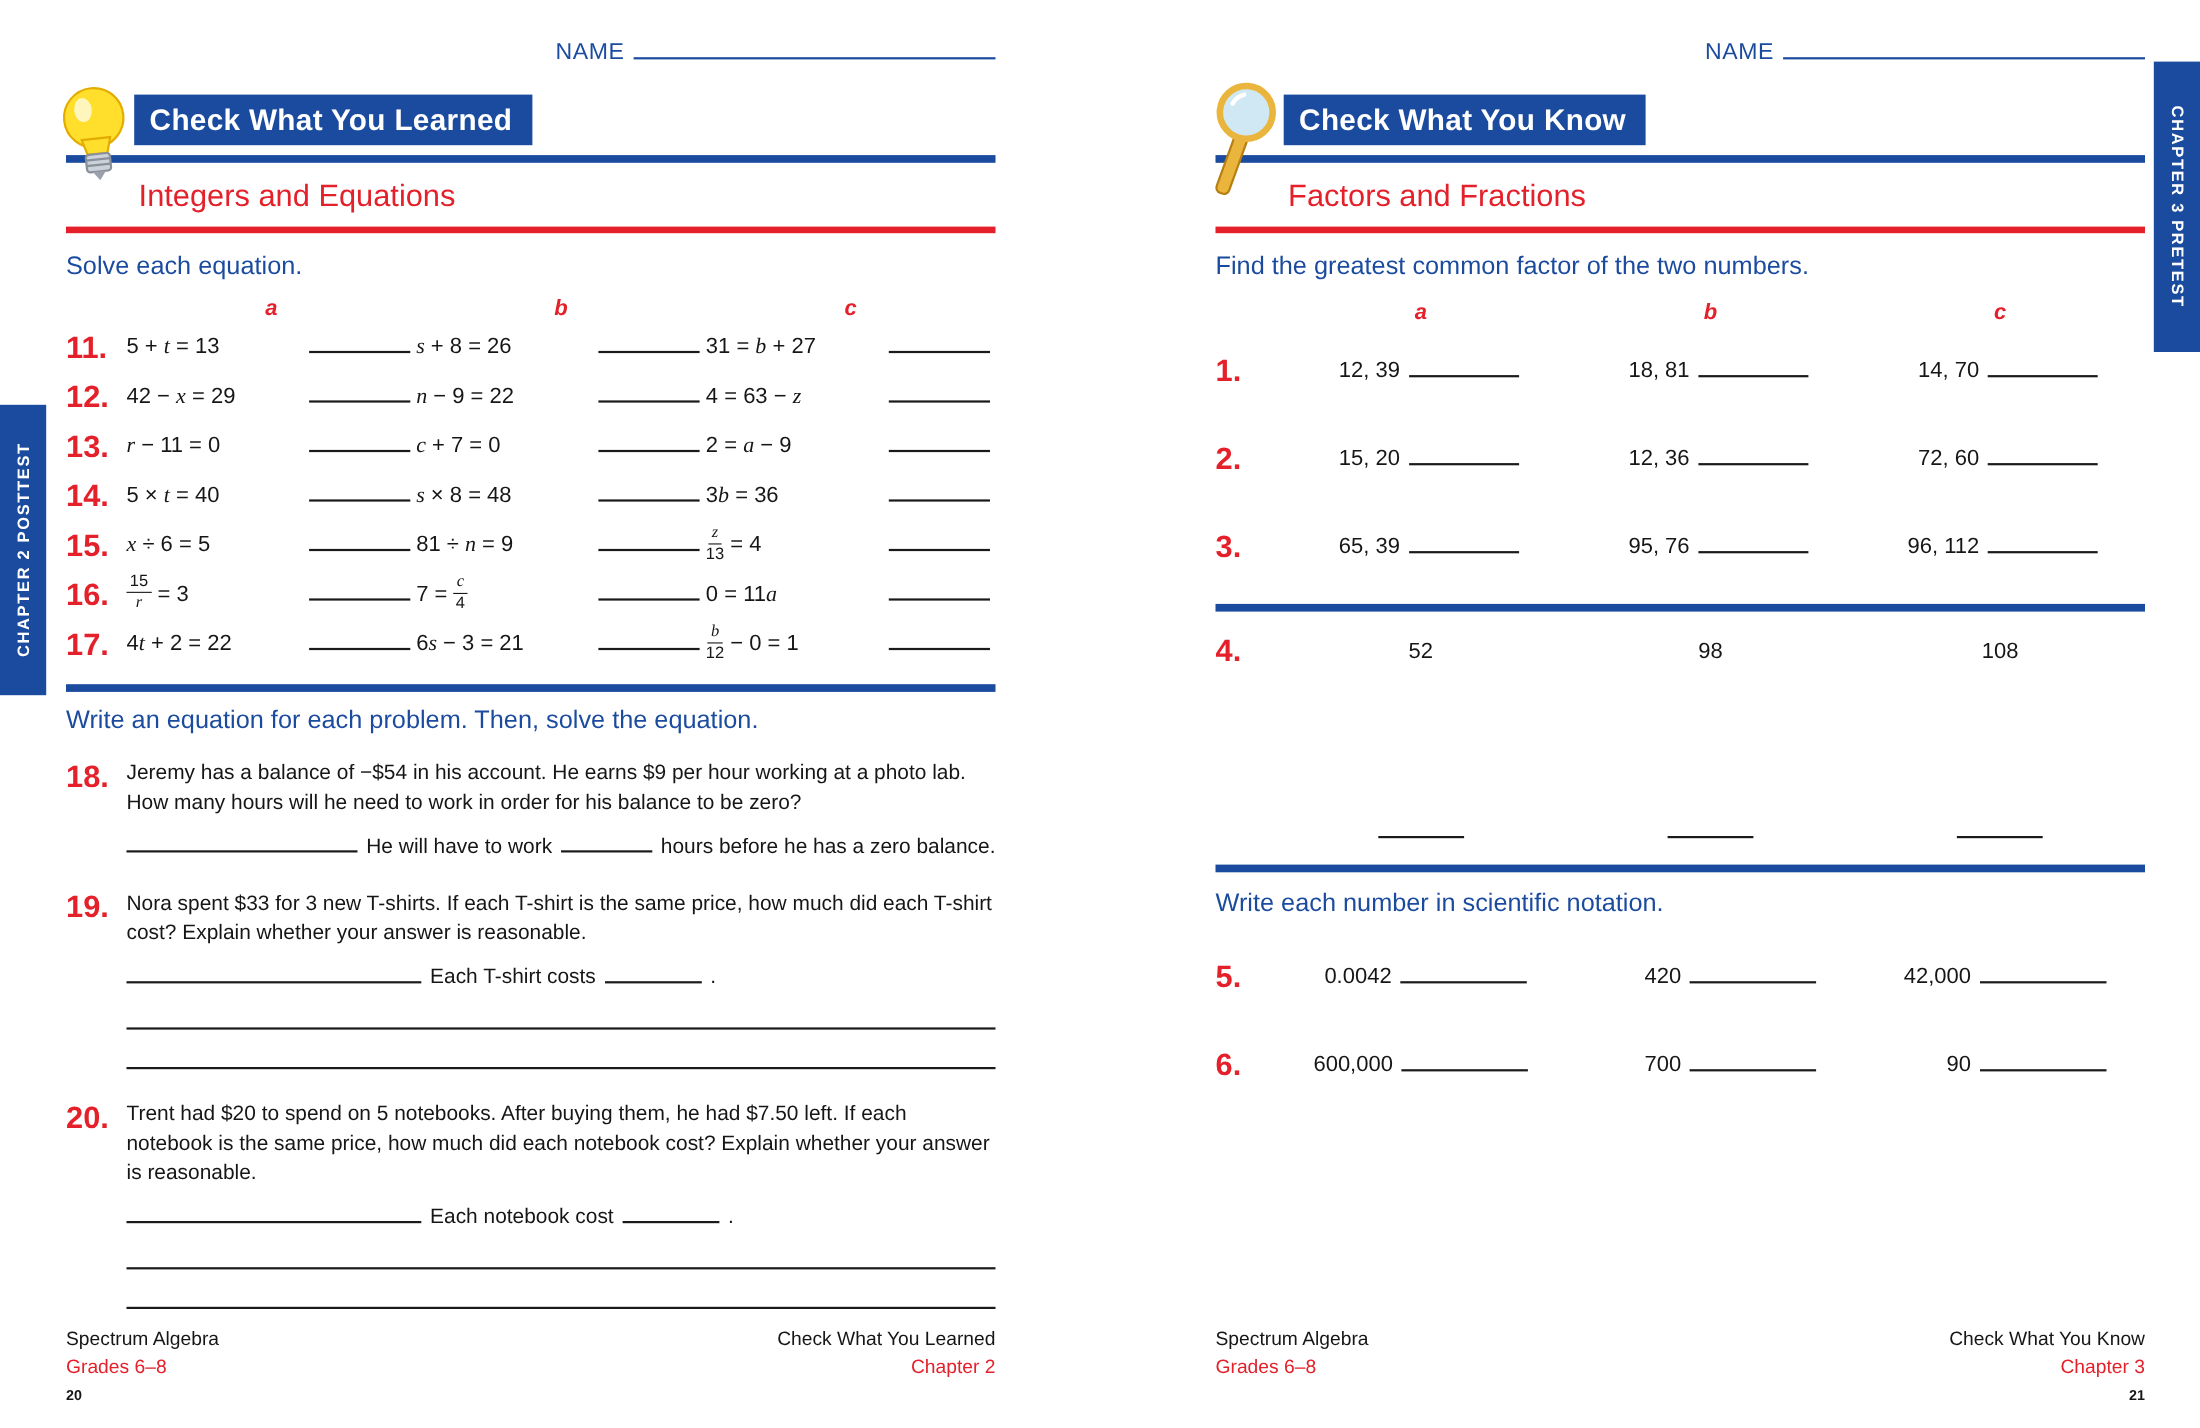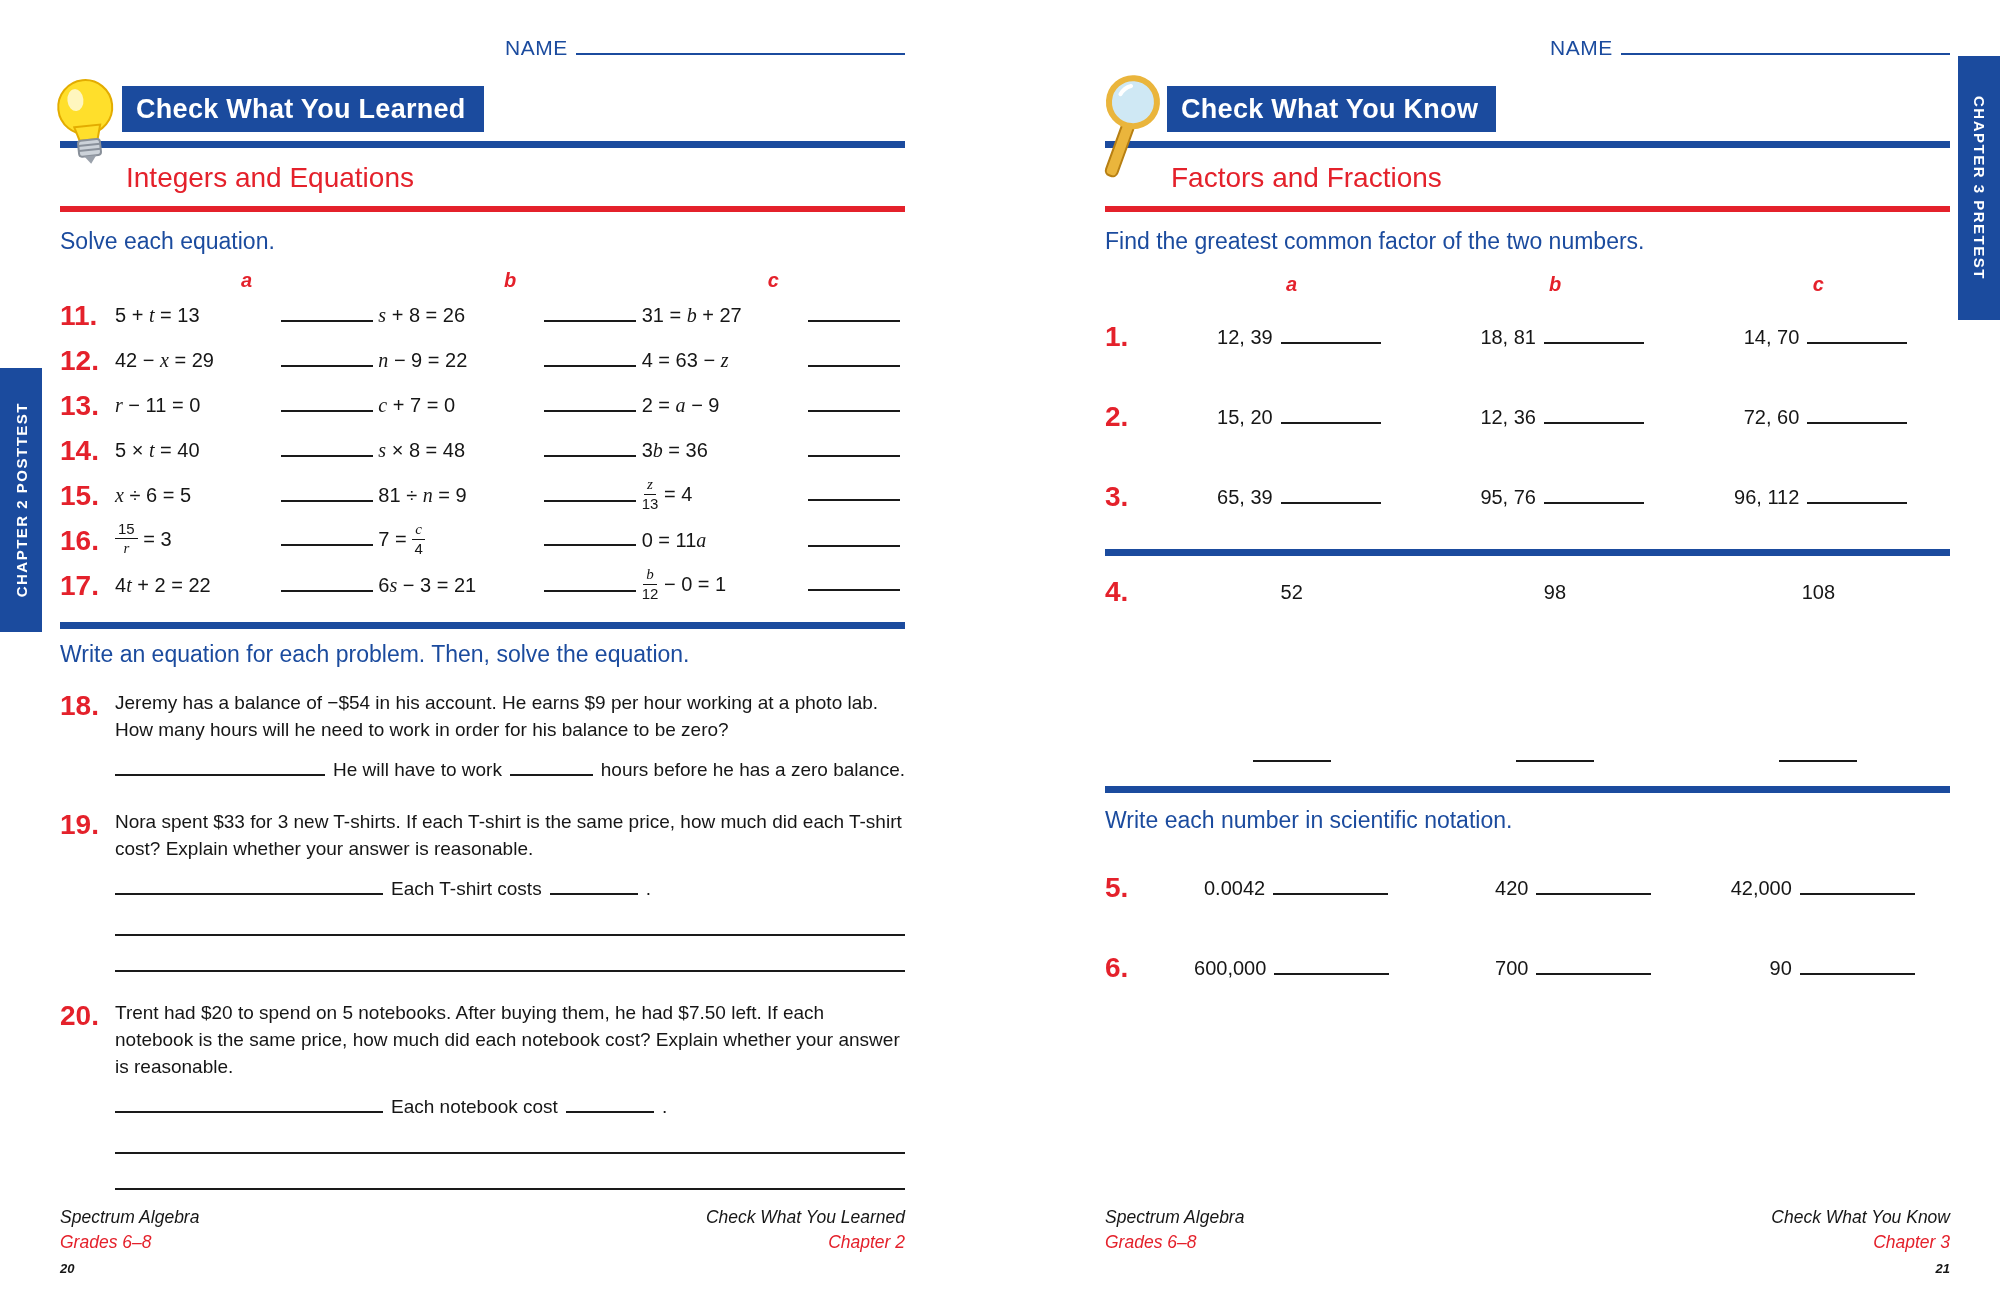--- a/index.html
+++ b/index.html
@@ -90,21 +90,21 @@
   .blanks-row { height:30px; align-items:end; }
   .blank-cell { display:flex; justify-content:center; }
   .prime-blank { width:78px; }
   .rule.mt12 { margin-top:12px; }
   .rule.mt24 { margin-top:24px; }
   .sci-grid { margin-top:14px; }
 
   
   .footer { position:absolute; bottom:22px; left:60px; right:95px; }
   .page-right .footer { left:105px; right:50px; }
-  .footer-cols { display:flex; justify-content:space-between; align-items:flex-start; font-size:17.5px;font-style:italic; }
+  .footer-cols { display:flex; justify-content:space-between; align-items:flex-start; font-size:17.5px; }
   .f-stack { display:flex; flex-direction:column; gap:4px; }
   .f-stack.right { text-align:right; }
   .f-red { color:var(--red); }
   .f-page { font-weight:bold; font-size:13px; margin-top:4px; }
 </style>
 </head>
 <body>
 
 <div class="spread">
 

